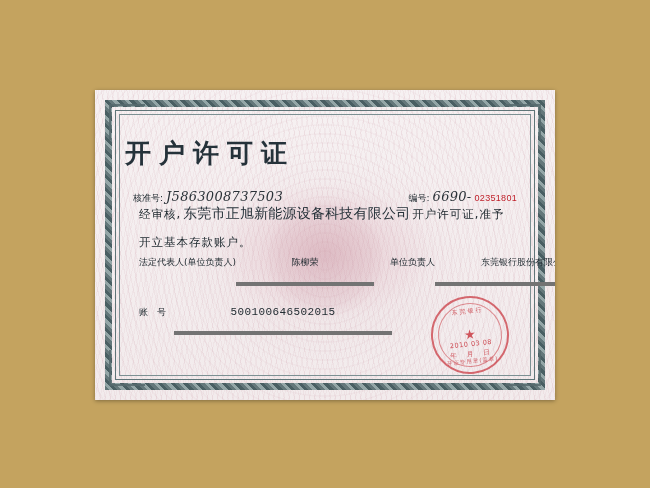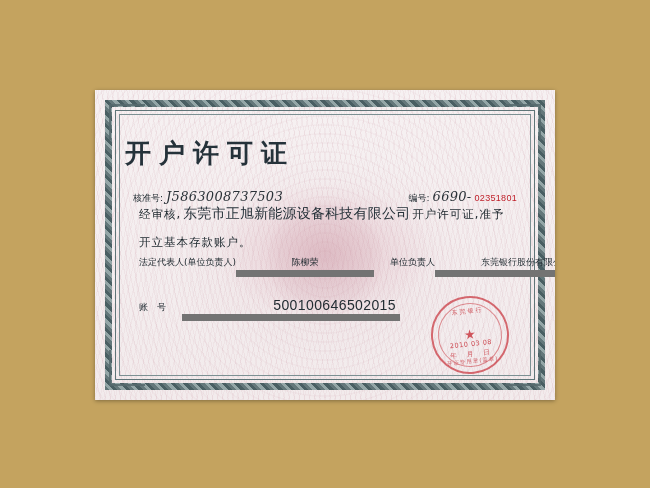--- a/index.html
+++ b/index.html
@@ -144,43 +144,42 @@
   .row-body2 {
     margin-top: 12px;
     padding: 0 14px;
   }
   .row-fields {
     margin-top: 6px;
     padding: 0 14px;
     align-items: flex-start;
   }
   .underline {
-    border-bottom: 7px solid #737373;
+    border-bottom: 4px solid #737373;
     min-width: 90px;
-    padding: 0 4px 1px 4px;
+    padding: 0 4px 13px 4px;
     text-align: center;
     font-size: 9px;
     color: #222c32;
     white-space: nowrap;
   }
   .underline.wide { min-width: 130px; }
   .underline.long { min-width: 210px; }
   .spacer { flex: 0 0 16px; }
   .row-acct {
     margin-top: 20px;
     padding: 0 14px;
     align-items: baseline;
-    gap: 16px;
+    gap: 8px;
   }
   .acct-num {
-    font-family: Liberation Sans, sans-serif;
-    font-size: 14px;
+    font-family: Liberation Mono, monospace;
+    font-size: 11px;
     letter-spacing: .4px;
     color: #222c32;
-    text-align: right;
   }
   
   .seal {
     position: absolute;
     right: 46px;
     bottom: 26px;
     width: 74px;
     height: 74px;
     border-radius: 50%;
     border: 2px solid rgba(196,36,46,0.75);

